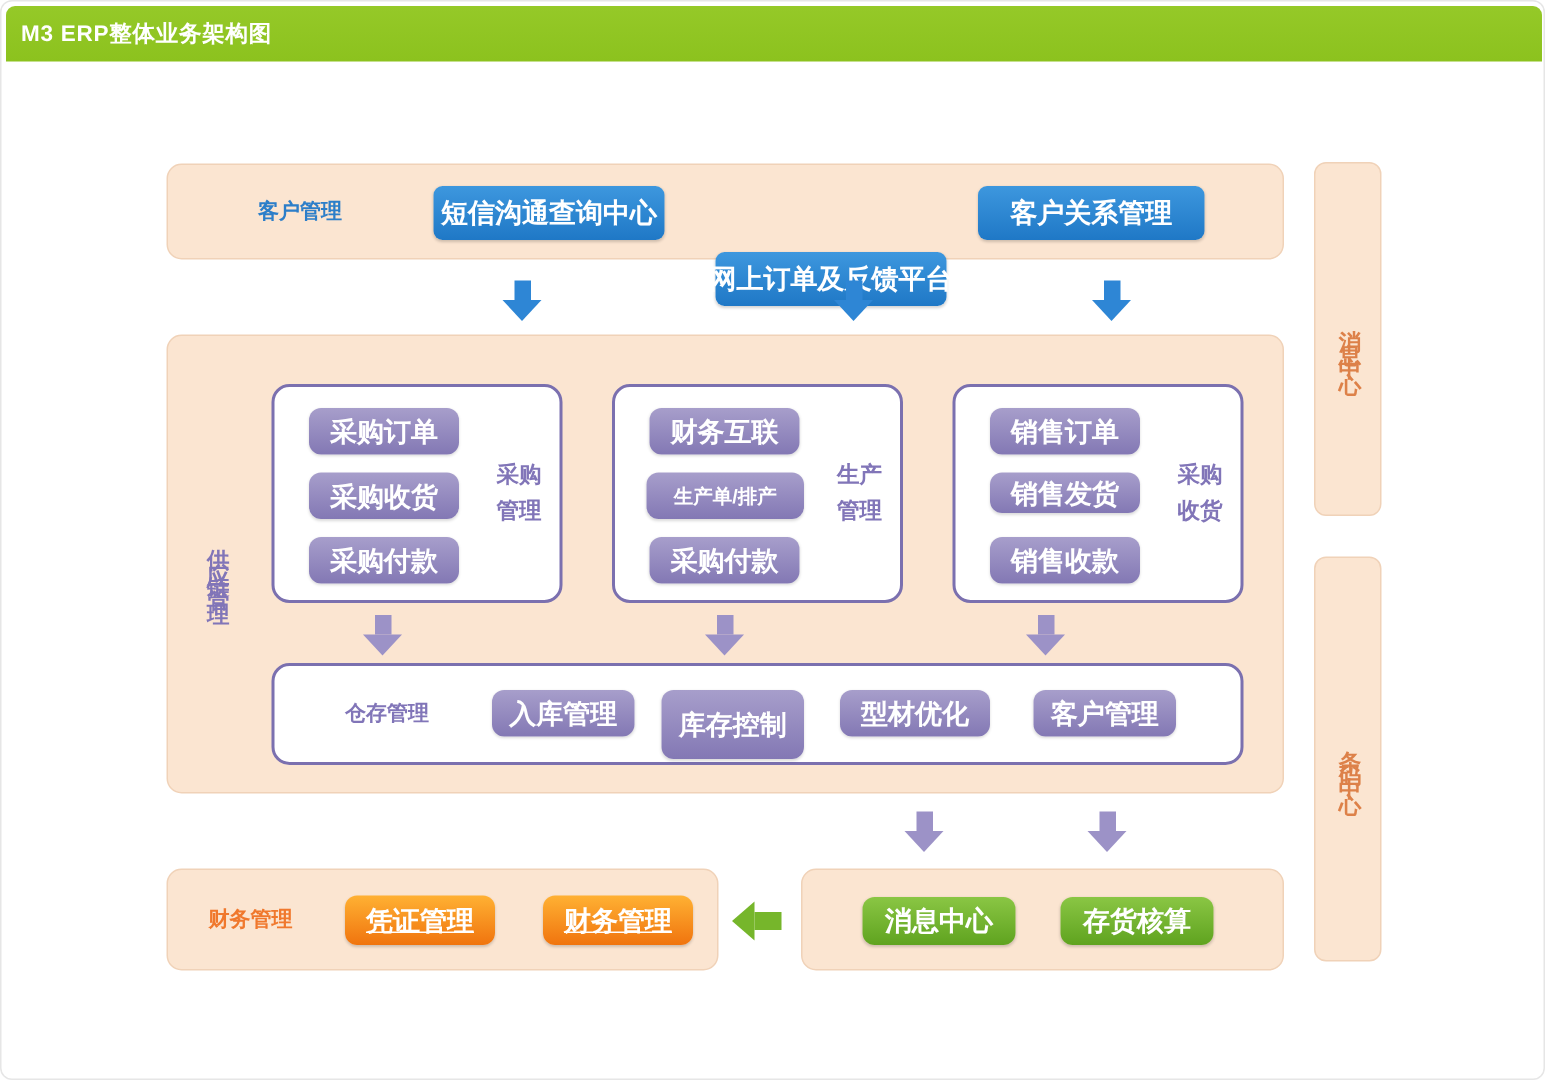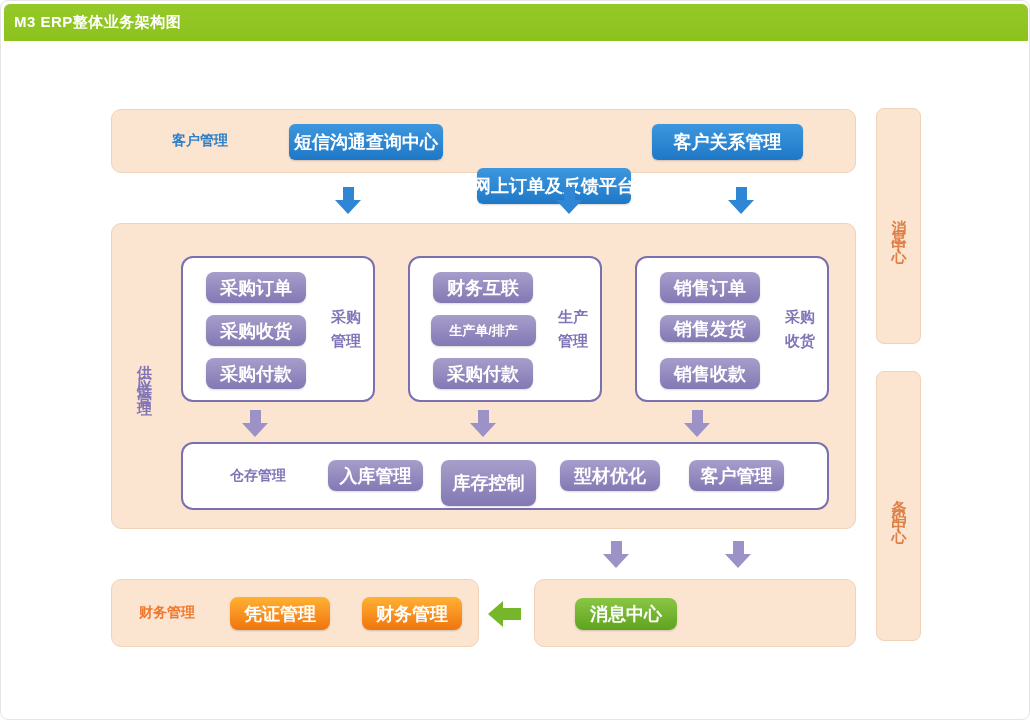--- a/index.html
+++ b/index.html
@@ -36,21 +36,21 @@
   .whitebox{
     position:absolute;background:#fff;border:2px solid var(--purple-border);
     border-radius:12px;box-sizing:border-box;
   }
   .btn{
     position:absolute;display:flex;align-items:center;justify-content:center;
     color:#fff;font-weight:bold;font-size:18px;cursor:pointer;white-space:nowrap;
   }
   .btn-blue{background:linear-gradient(#3D97DE,#1F78C6);border-radius:6px;box-shadow:0 1px 2px rgba(0,0,0,.18);}
   .btn-purple{background:linear-gradient(var(--purple-light),var(--purple));border-radius:8px;box-shadow:0 1px 2px rgba(0,0,0,.15);}
-  .btn-orange{background:linear-gradient(#FFB133,#F0740E);border-radius:8px;box-shadow:0 1px 2px rgba(0,0,0,.18);}
+  .btn-orange{background:linear-gradient(#FFB133,#F0740E);border-radius:8px;box-shadow:0 1px 2px rgba(0,0,0,.18);text-decoration:underline;}
   .btn-green{background:linear-gradient(#8AC644,#5FA31F);border-radius:8px;box-shadow:0 1px 2px rgba(0,0,0,.18);}
   .sec-label{position:absolute;font-weight:bold;font-size:14px;top:50%;transform:translateY(-50%);}
   .side-label{
     position:absolute;right:8px;top:50%;transform:translateY(-50%);
     width:34px;color:var(--purple-text);font-weight:bold;font-size:15px;line-height:1.6;
     word-break:break-all;text-align:left;
   }
   .vlabel{
     position:absolute;top:50%;left:50%;transform:translate(-50%,-50%);
     writing-mode:vertical-rl;font-weight:bold;font-size:15px;letter-spacing:9px;white-space:nowrap;
@@ -156,20 +156,21 @@
     <div class="btn btn-orange" style="left:250px;top:17px;width:100px;height:33px;">财务管理</div>
   </div>
 
   <div class="arrow-left" style="left:487px;top:600px;">
       <div class="head"></div>
       <div class="stem"></div>
     </div>
 
   <div class="panel" style="left:533px;top:578px;width:322px;height:68px;">
     <div class="btn btn-green" style="left:40px;top:18px;width:102px;height:32px;">消息中心</div>
+    <div class="btn btn-green" style="left:172px;top:18px;width:102px;height:32px;">存货核算</div>
   </div>
 
   <div class="panel" style="left:875px;top:107px;width:45px;height:236px;border-radius:8px;">
     <div class="vlabel" style="color:var(--side-text);">消息中心</div>
   </div>
   <div class="panel" style="left:875px;top:370px;width:45px;height:270px;border-radius:8px;">
     <div class="vlabel" style="color:var(--side-text);">条码中心</div>
   </div>
 
 </div>

